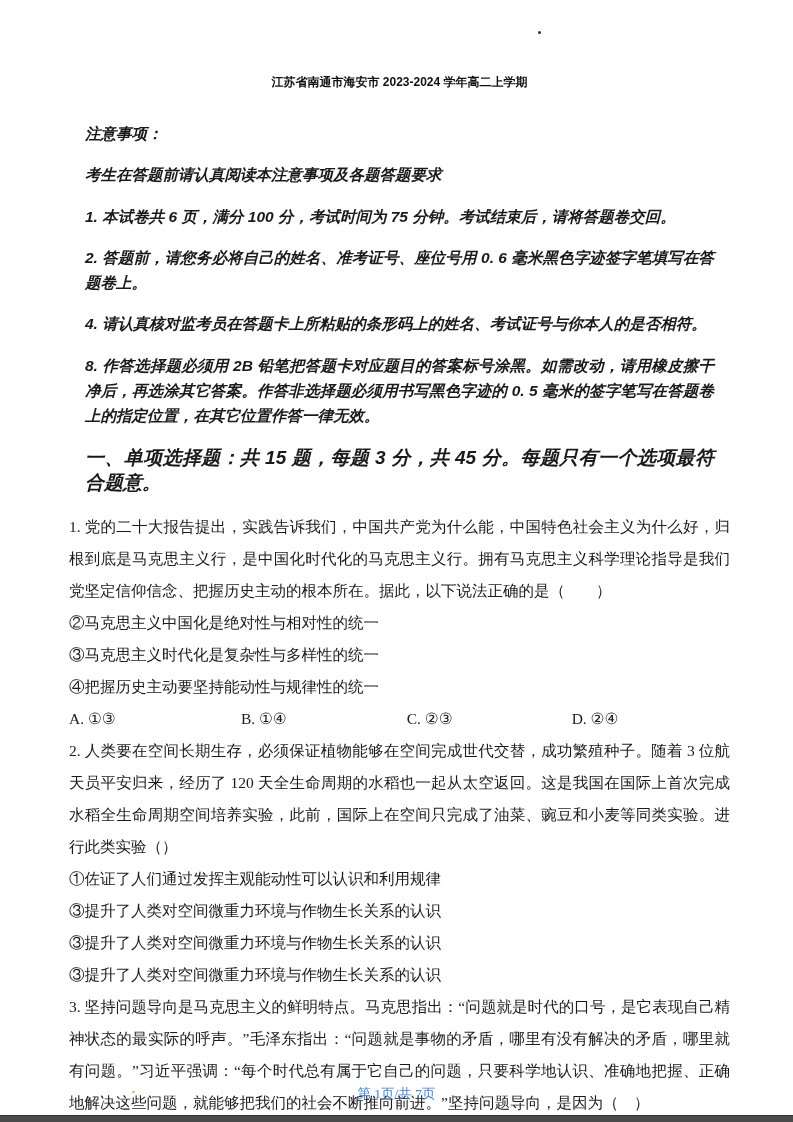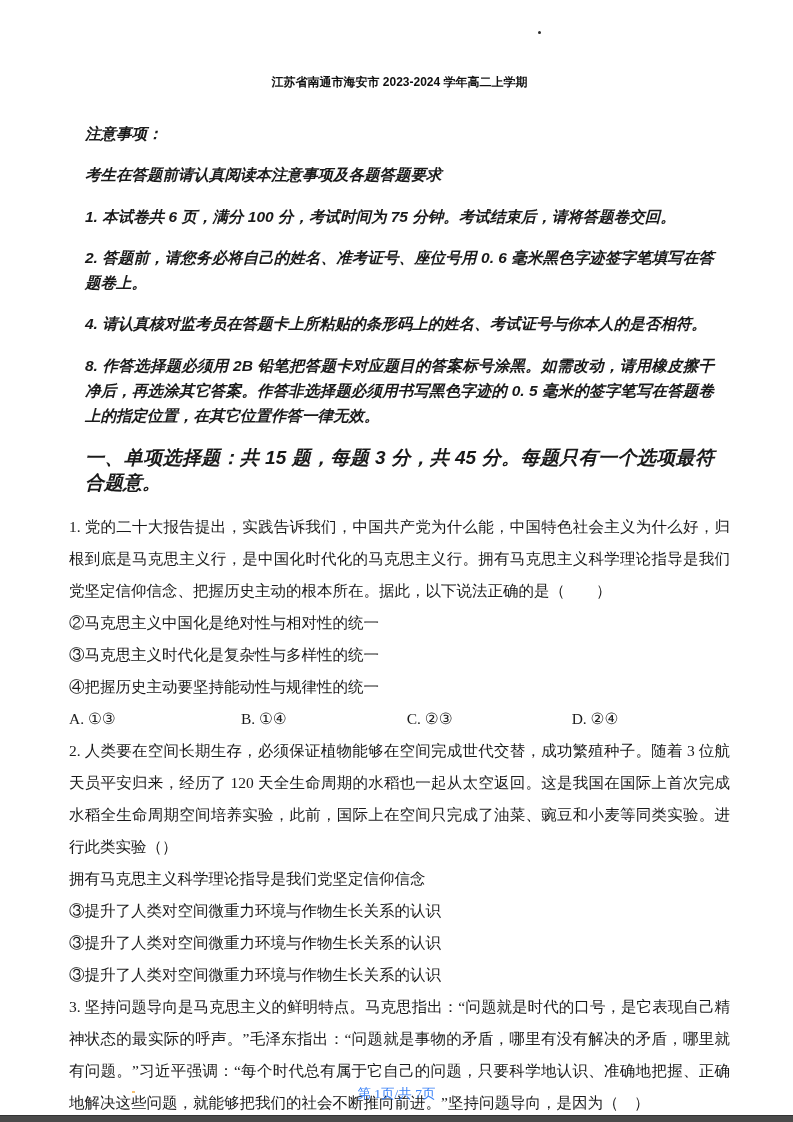--- a/index.html
+++ b/index.html
@@ -116,21 +116,21 @@
       <div class="choices">
         <span class="choice-a">A. ①③</span>
         <span class="choice-b">B. ①④</span>
         <span class="choice-c">C. ②③</span>
         <span class="choice-d">D. ②④</span>
       </div>
     </div>
 
     <div class="question">
       <p class="stem">2. 人类要在空间长期生存，必须保证植物能够在空间完成世代交替，成功繁殖种子。随着 3 位航天员平安归来，经历了 120 天全生命周期的水稻也一起从太空返回。这是我国在国际上首次完成水稻全生命周期空间培养实验，此前，国际上在空间只完成了油菜、豌豆和小麦等同类实验。进行此类实验（）</p>
-      <p>拥有马克思主义科学理论指导是我们党坚定信仰信念</p>
+      <p>①佐证了人们通过发挥主观能动性可以认识和利用规律</p>
       <p>③提升了人类对空间微重力环境与作物生长关系的认识</p>
       <p>③提升了人类对空间微重力环境与作物生长关系的认识</p>
       <p>③提升了人类对空间微重力环境与作物生长关系的认识</p>
     </div>
 
     <div class="question">
       <p class="stem">3. 坚持问题导向是马克思主义的鲜明特点。马克思指出：“问题就是时代的口号，是它表现自己精神状态的最实际的呼声。”毛泽东指出：“问题就是事物的矛盾，哪里有没有解决的矛盾，哪里就有问题。”习近平强调：“每个时代总有属于它自己的问题，只要科学地认识、准确地把握、正确地解决这些问题，就能够把我们的社会不断推向前进。”坚持问题导向，是因为（　）</p>
     </div>
 
   </div>

